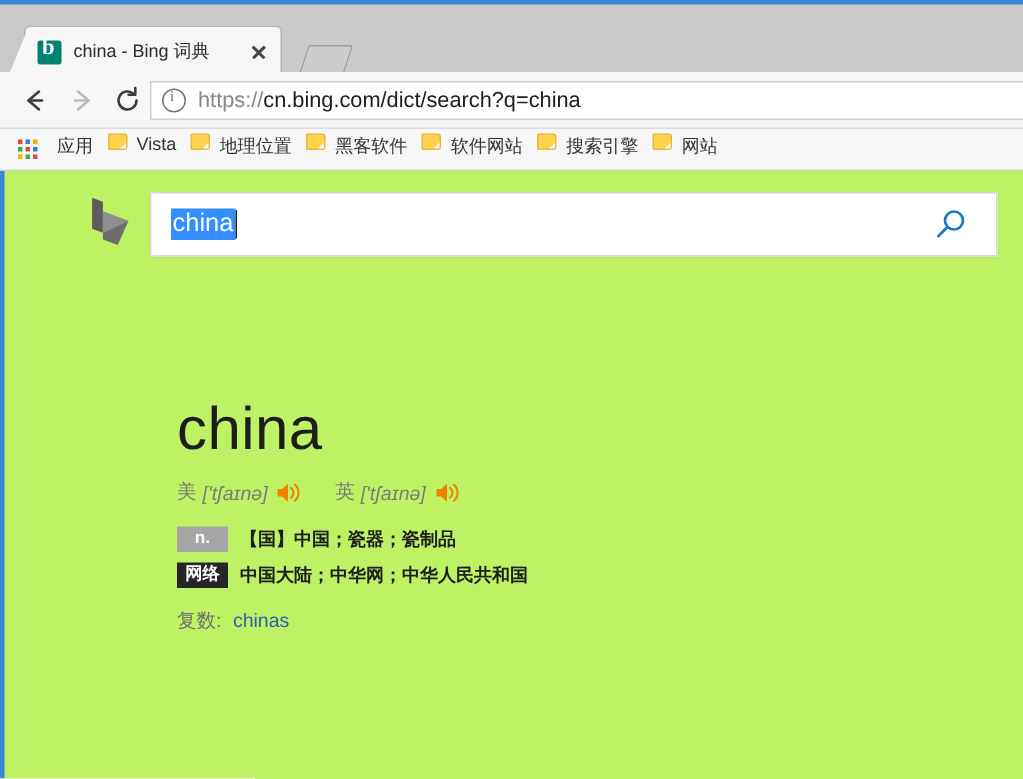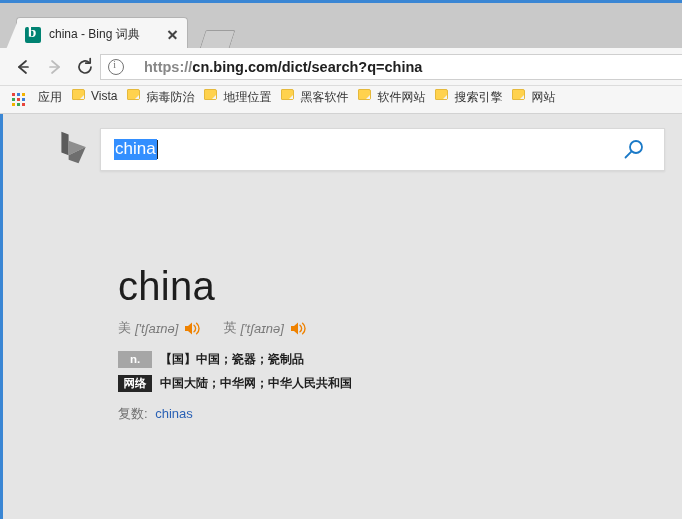--- a/index.html
+++ b/index.html
@@ -140,25 +140,24 @@
   }
   .info-icon:after {
     content: "i";
     position: absolute;
     left: 4.3px; top: -1.5px;
     font-size: 10px;
     color: #737373;
     font-family: "Liberation Serif", serif;
   }
   .url-text {
-    margin-left: 20px;
+    margin-left: 8px;
     font-size: 14.5px;
     white-space: nowrap;
     color: #202020;
-    font-weight: bold;
   }
   .url-scheme { color: #888888; }
 
   
   .bookmarks {
     position: absolute; left: 0; top: 86px;
     width: 682px; height: 28px;
     background: #f6f6f6;
     border-bottom: 1px solid #d2d2d2;
     box-sizing: border-box;
@@ -207,21 +206,21 @@
     margin-left: 6px;
     font-size: 12px;
     color: #333333;
   }
   .bm-first .bm-label { margin-left: 7px; }
 
   
   .page {
     position: absolute; left: 0; top: 114px;
     width: 682px; height: 405px;
-    background: #e5e5e5;
+    background: #bef264;
     overflow: hidden;
   }
   .page-edge {
     position: absolute; left: 0; top: 0;
     width: 3px; height: 405px;
     background: #3a86d4;
   }
 
   .bing-row {
     position: absolute;
@@ -404,24 +403,20 @@
       <i style="background:#f2b200"></i>
         <i style="background:#3aa757"></i>
         <i style="background:#e8453c"></i>
     </span>
     <span class="bm bm-first">
       <span class="bm-label">应用</span>
     </span>
     <span class="bm">
       <span class="bm-folder"></span>
       <span class="bm-label">Vista</span>
-    </span>
-    <span class="bm">
-      <span class="bm-folder"></span>
-      <span class="bm-label">病毒防治</span>
     </span>
     <span class="bm">
       <span class="bm-folder"></span>
       <span class="bm-label">地理位置</span>
     </span>
     <span class="bm">
       <span class="bm-folder"></span>
       <span class="bm-label">黑客软件</span>
     </span>
     <span class="bm">

